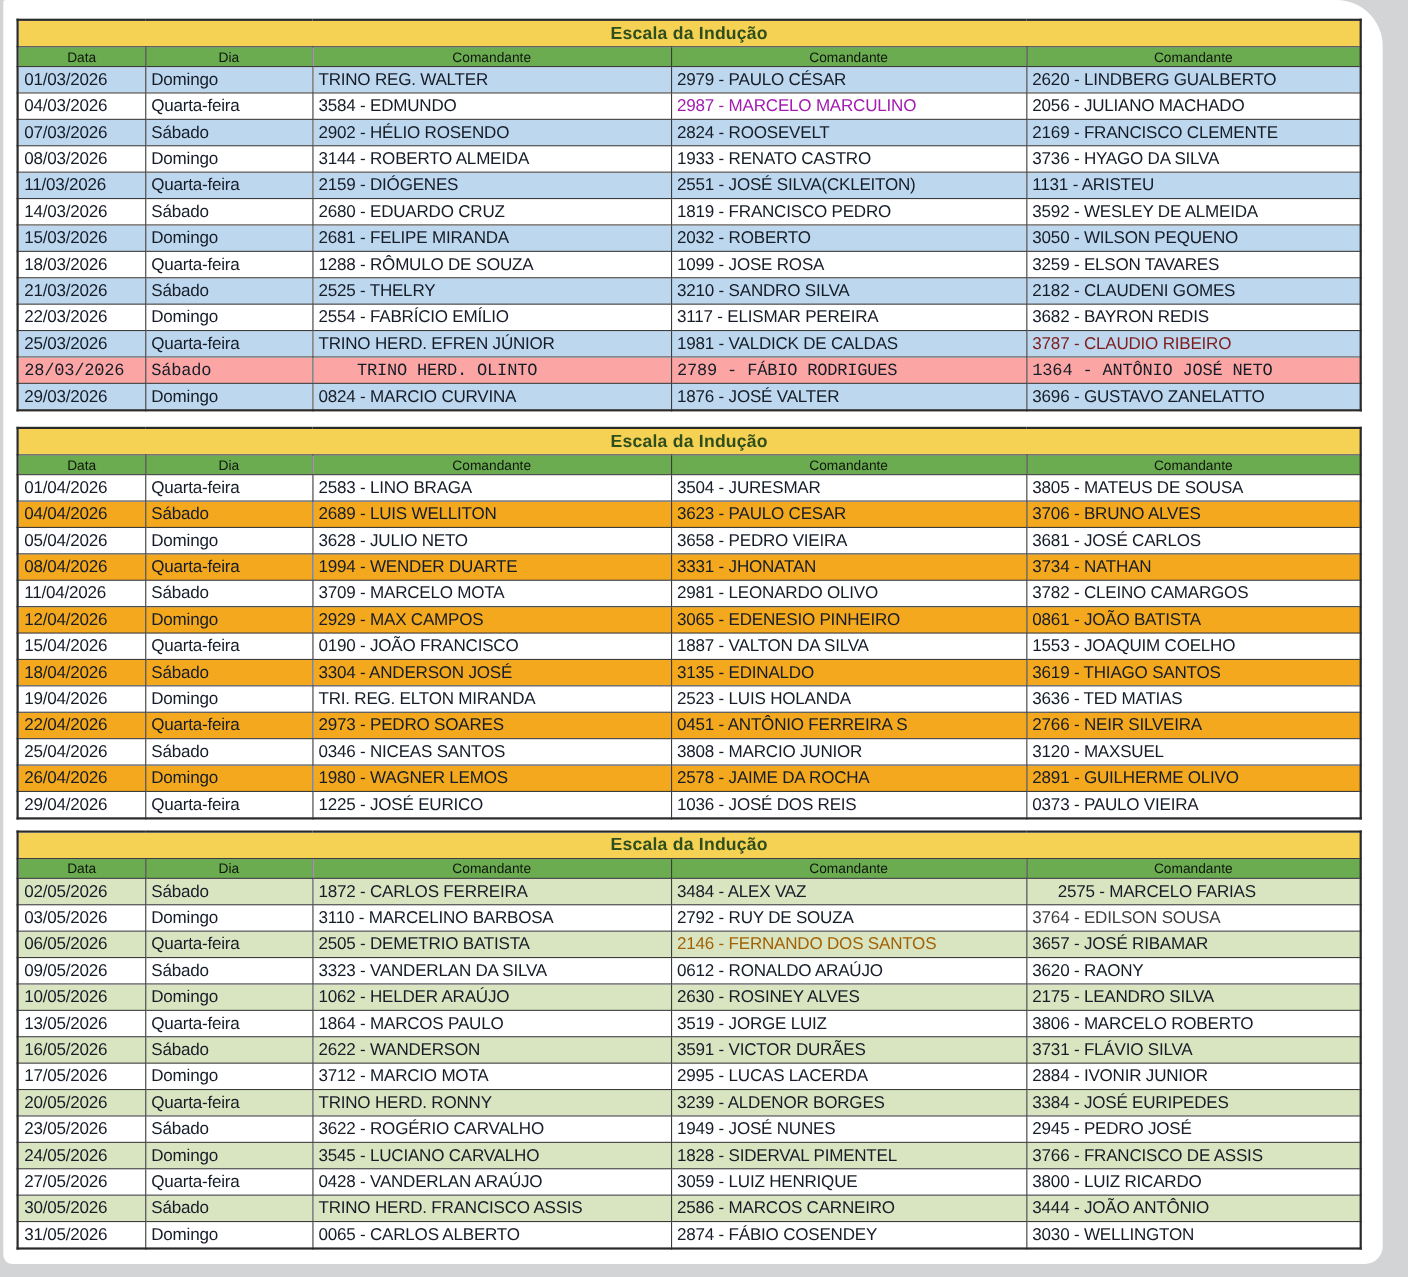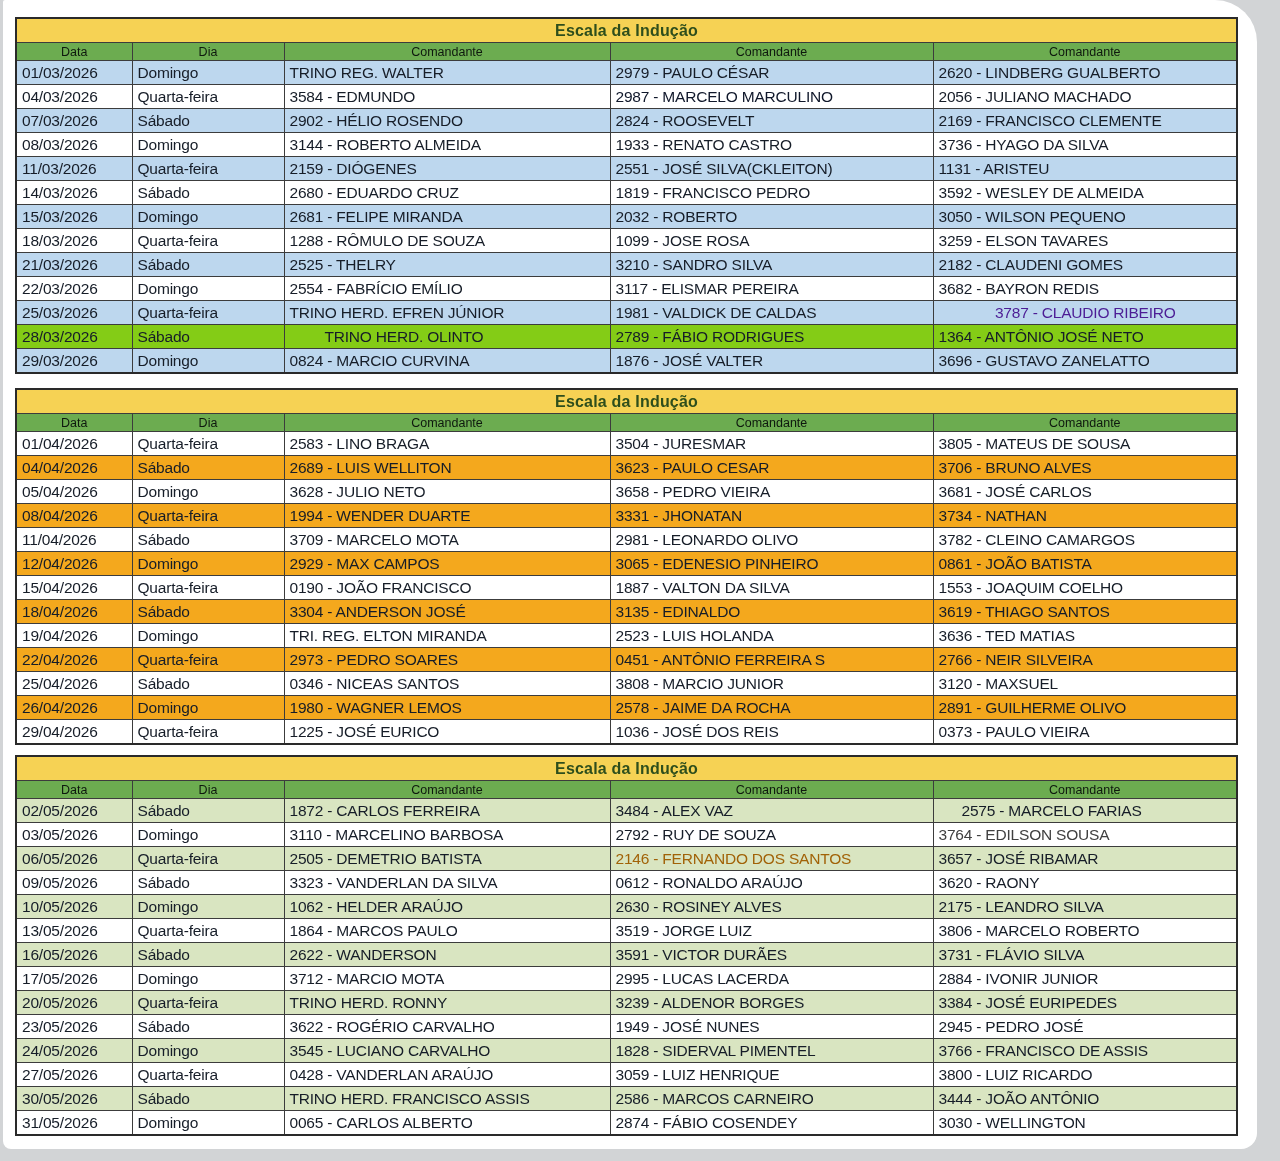--- a/index.html
+++ b/index.html
@@ -82,21 +82,21 @@
             <td class="data-cell" style="color: rgb(22, 29, 40);">01/03/2026</td>
             <td class="data-cell" style="color: rgb(22, 29, 40);">Domingo</td>
             <td class="data-cell" style="color: rgb(22, 29, 40);">TRINO REG. WALTER</td>
             <td class="data-cell" style="color: rgb(22, 29, 40);">2979 - PAULO CÉSAR</td>
             <td class="data-cell" style="color: rgb(22, 29, 40);">2620 - LINDBERG GUALBERTO</td>
           </tr>
           <tr style="background: rgb(255, 255, 255);">
             <td class="data-cell" style="color: rgb(22, 29, 40);">04/03/2026</td>
             <td class="data-cell" style="color: rgb(22, 29, 40);">Quarta-feira</td>
             <td class="data-cell" style="color: rgb(22, 29, 40);">3584 - EDMUNDO</td>
-            <td class="data-cell" style="color: #0f172a;">2987 - MARCELO MARCULINO</td>
+            <td class="data-cell" style="color: #a21caf;">2987 - MARCELO MARCULINO</td>
             <td class="data-cell" style="color: rgb(22, 29, 40);">2056 - JULIANO MACHADO</td>
           </tr>
           <tr style="background: rgb(189, 215, 238);">
             <td class="data-cell" style="color: rgb(22, 29, 40);">07/03/2026</td>
             <td class="data-cell" style="color: rgb(22, 29, 40);">Sábado</td>
             <td class="data-cell" style="color: rgb(22, 29, 40);">2902 - HÉLIO ROSENDO</td>
             <td class="data-cell" style="color: rgb(22, 29, 40);">2824 - ROOSEVELT</td>
             <td class="data-cell" style="color: rgb(22, 29, 40);">2169 - FRANCISCO CLEMENTE</td>
           </tr>
           <tr style="background: rgb(255, 255, 255);">
@@ -146,23 +146,23 @@
             <td class="data-cell" style="color: rgb(22, 29, 40);">Domingo</td>
             <td class="data-cell" style="color: rgb(22, 29, 40);">2554 - FABRÍCIO EMÍLIO</td>
             <td class="data-cell" style="color: rgb(22, 29, 40);">3117 - ELISMAR PEREIRA</td>
             <td class="data-cell" style="color: rgb(22, 29, 40);">3682 - BAYRON REDIS</td>
           </tr>
           <tr style="background: rgb(189, 215, 238);">
             <td class="data-cell" style="color: rgb(22, 29, 40);">25/03/2026</td>
             <td class="data-cell" style="color: rgb(22, 29, 40);">Quarta-feira</td>
             <td class="data-cell" style="color: rgb(22, 29, 40);">TRINO HERD. EFREN JÚNIOR</td>
             <td class="data-cell" style="color: rgb(22, 29, 40);">1981 - VALDICK DE CALDAS</td>
-            <td class="data-cell" style="color: #4c1d95; text-align: center;">3787 - CLAUDIO RIBEIRO</td>
-          </tr>
-          <tr style="background: #84cc16;">
+            <td class="data-cell" style="color: #7f1d1d;">3787 - CLAUDIO RIBEIRO</td>
+          </tr>
+          <tr style="background: #fca5a5; font-family: Liberation Mono, monospace;">
             <td class="data-cell" style="color: rgb(22, 29, 40);">28/03/2026</td>
             <td class="data-cell" style="color: rgb(22, 29, 40);">Sábado</td>
             <td class="data-cell" style="color: rgb(22, 29, 40); padding-left: 40px;">TRINO HERD. OLINTO</td>
             <td class="data-cell" style="color: rgb(22, 29, 40);">2789 - FÁBIO RODRIGUES</td>
             <td class="data-cell" style="color: rgb(22, 29, 40);">1364 - ANTÔNIO JOSÉ NETO</td>
           </tr>
           <tr style="background: rgb(189, 215, 238);">
             <td class="data-cell" style="color: rgb(22, 29, 40);">29/03/2026</td>
             <td class="data-cell" style="color: rgb(22, 29, 40);">Domingo</td>
             <td class="data-cell" style="color: rgb(22, 29, 40);">0824 - MARCIO CURVINA</td>

